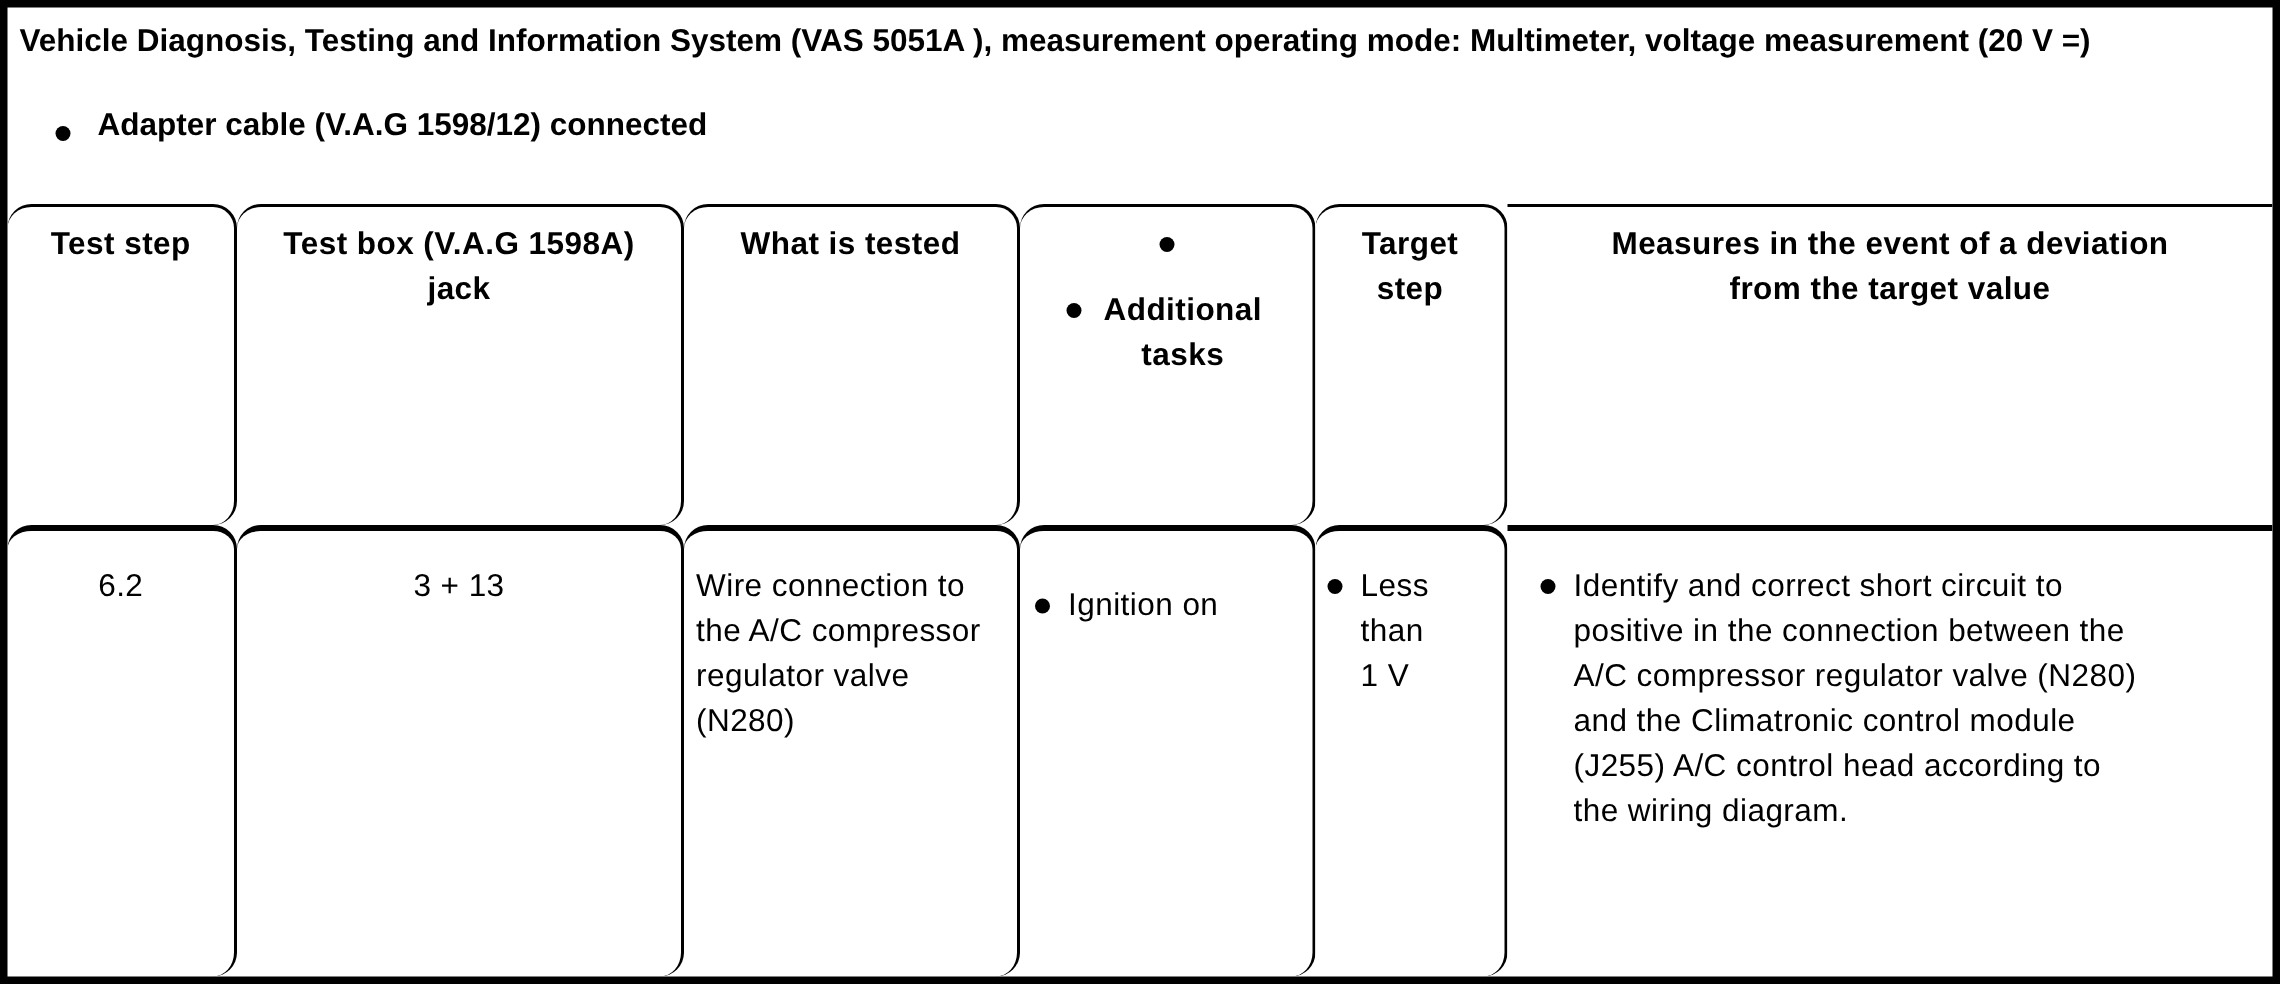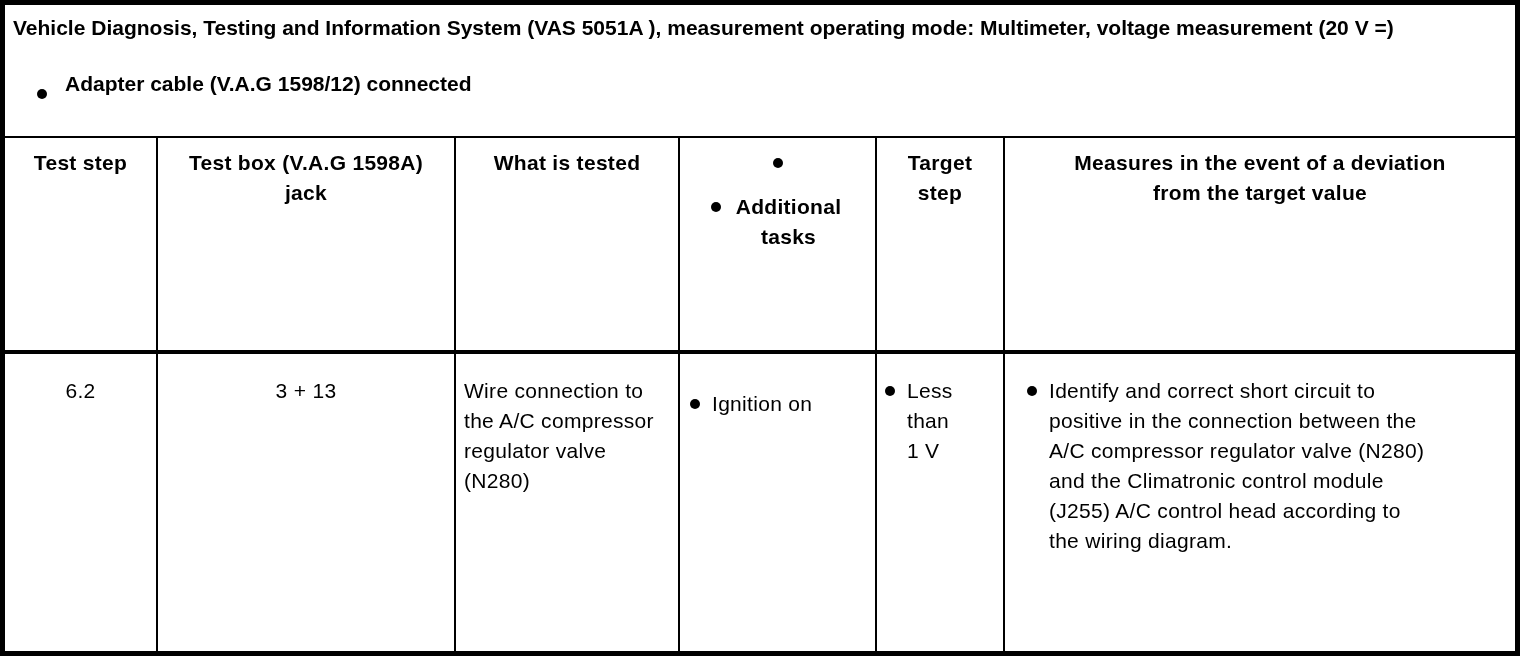--- a/index.html
+++ b/index.html
@@ -29,21 +29,21 @@
   }
   .intro-title {
     margin: 0;
     font-size: 21px;
     font-weight: bold;
     line-height: 30px;
     max-width: 1430px;
   }
   .intro-bullet {
     display: flex;
-    align-items: flex-end;
+    align-items: center;
     gap: 18px;
     margin: 26px 0 0 24px;
     font-size: 21px;
     font-weight: bold;
     line-height: 30px;
   }
 
   .bullet {
     width: 10px;
     height: 10px;
@@ -62,21 +62,21 @@
   }
   .cell {
     box-sizing: border-box;
     font-size: 21px;
     line-height: 30px;
     letter-spacing: 0.3px;
     padding: 10px 8px 8px 8px;
     border-top: 2px solid #000000;
     overflow: hidden;
   }
-  .cell.v-sep { border-right: 2px solid #000000; }
+  .cell.v-sep { border-right: 2px solid #000000; border-radius: 16px; }
   .cell.head {
     font-weight: bold;
     text-align: center;
   }
   .cell.body-row {
     border-top: 4px solid #000000;
     padding-top: 22px;
   }
   .cell.center { text-align: center; }
   .cell.left { text-align: left; }

